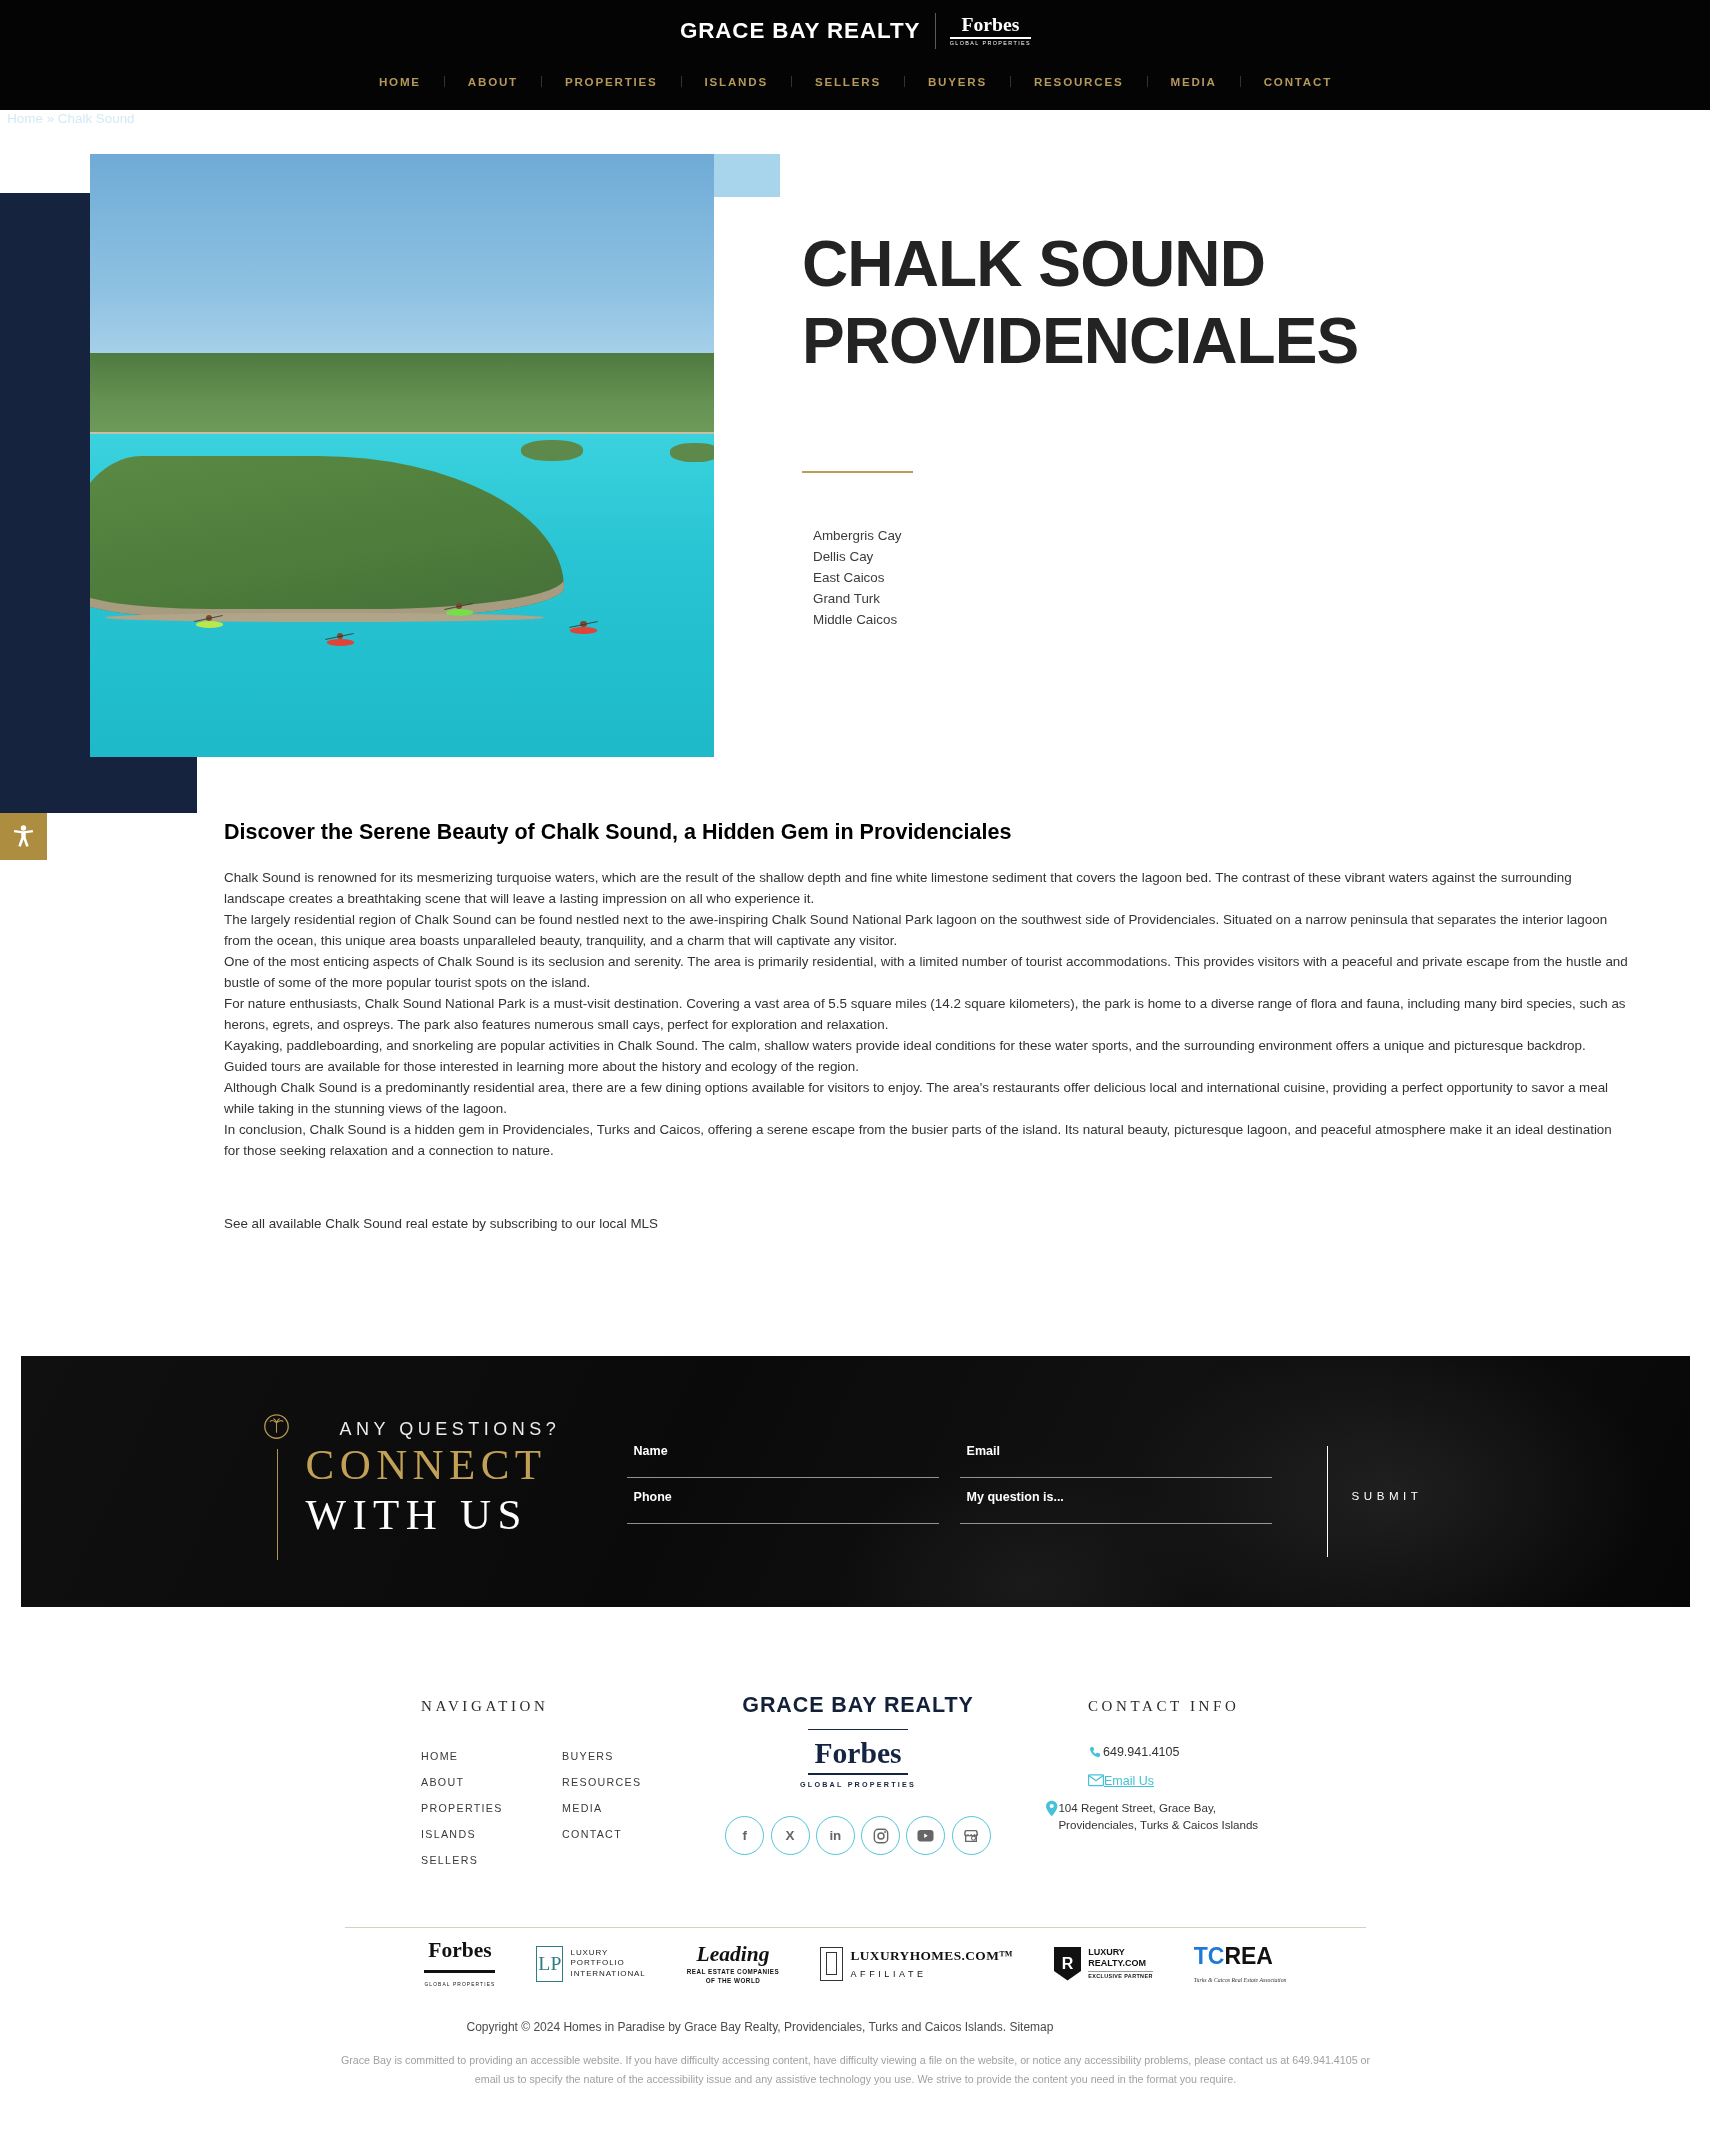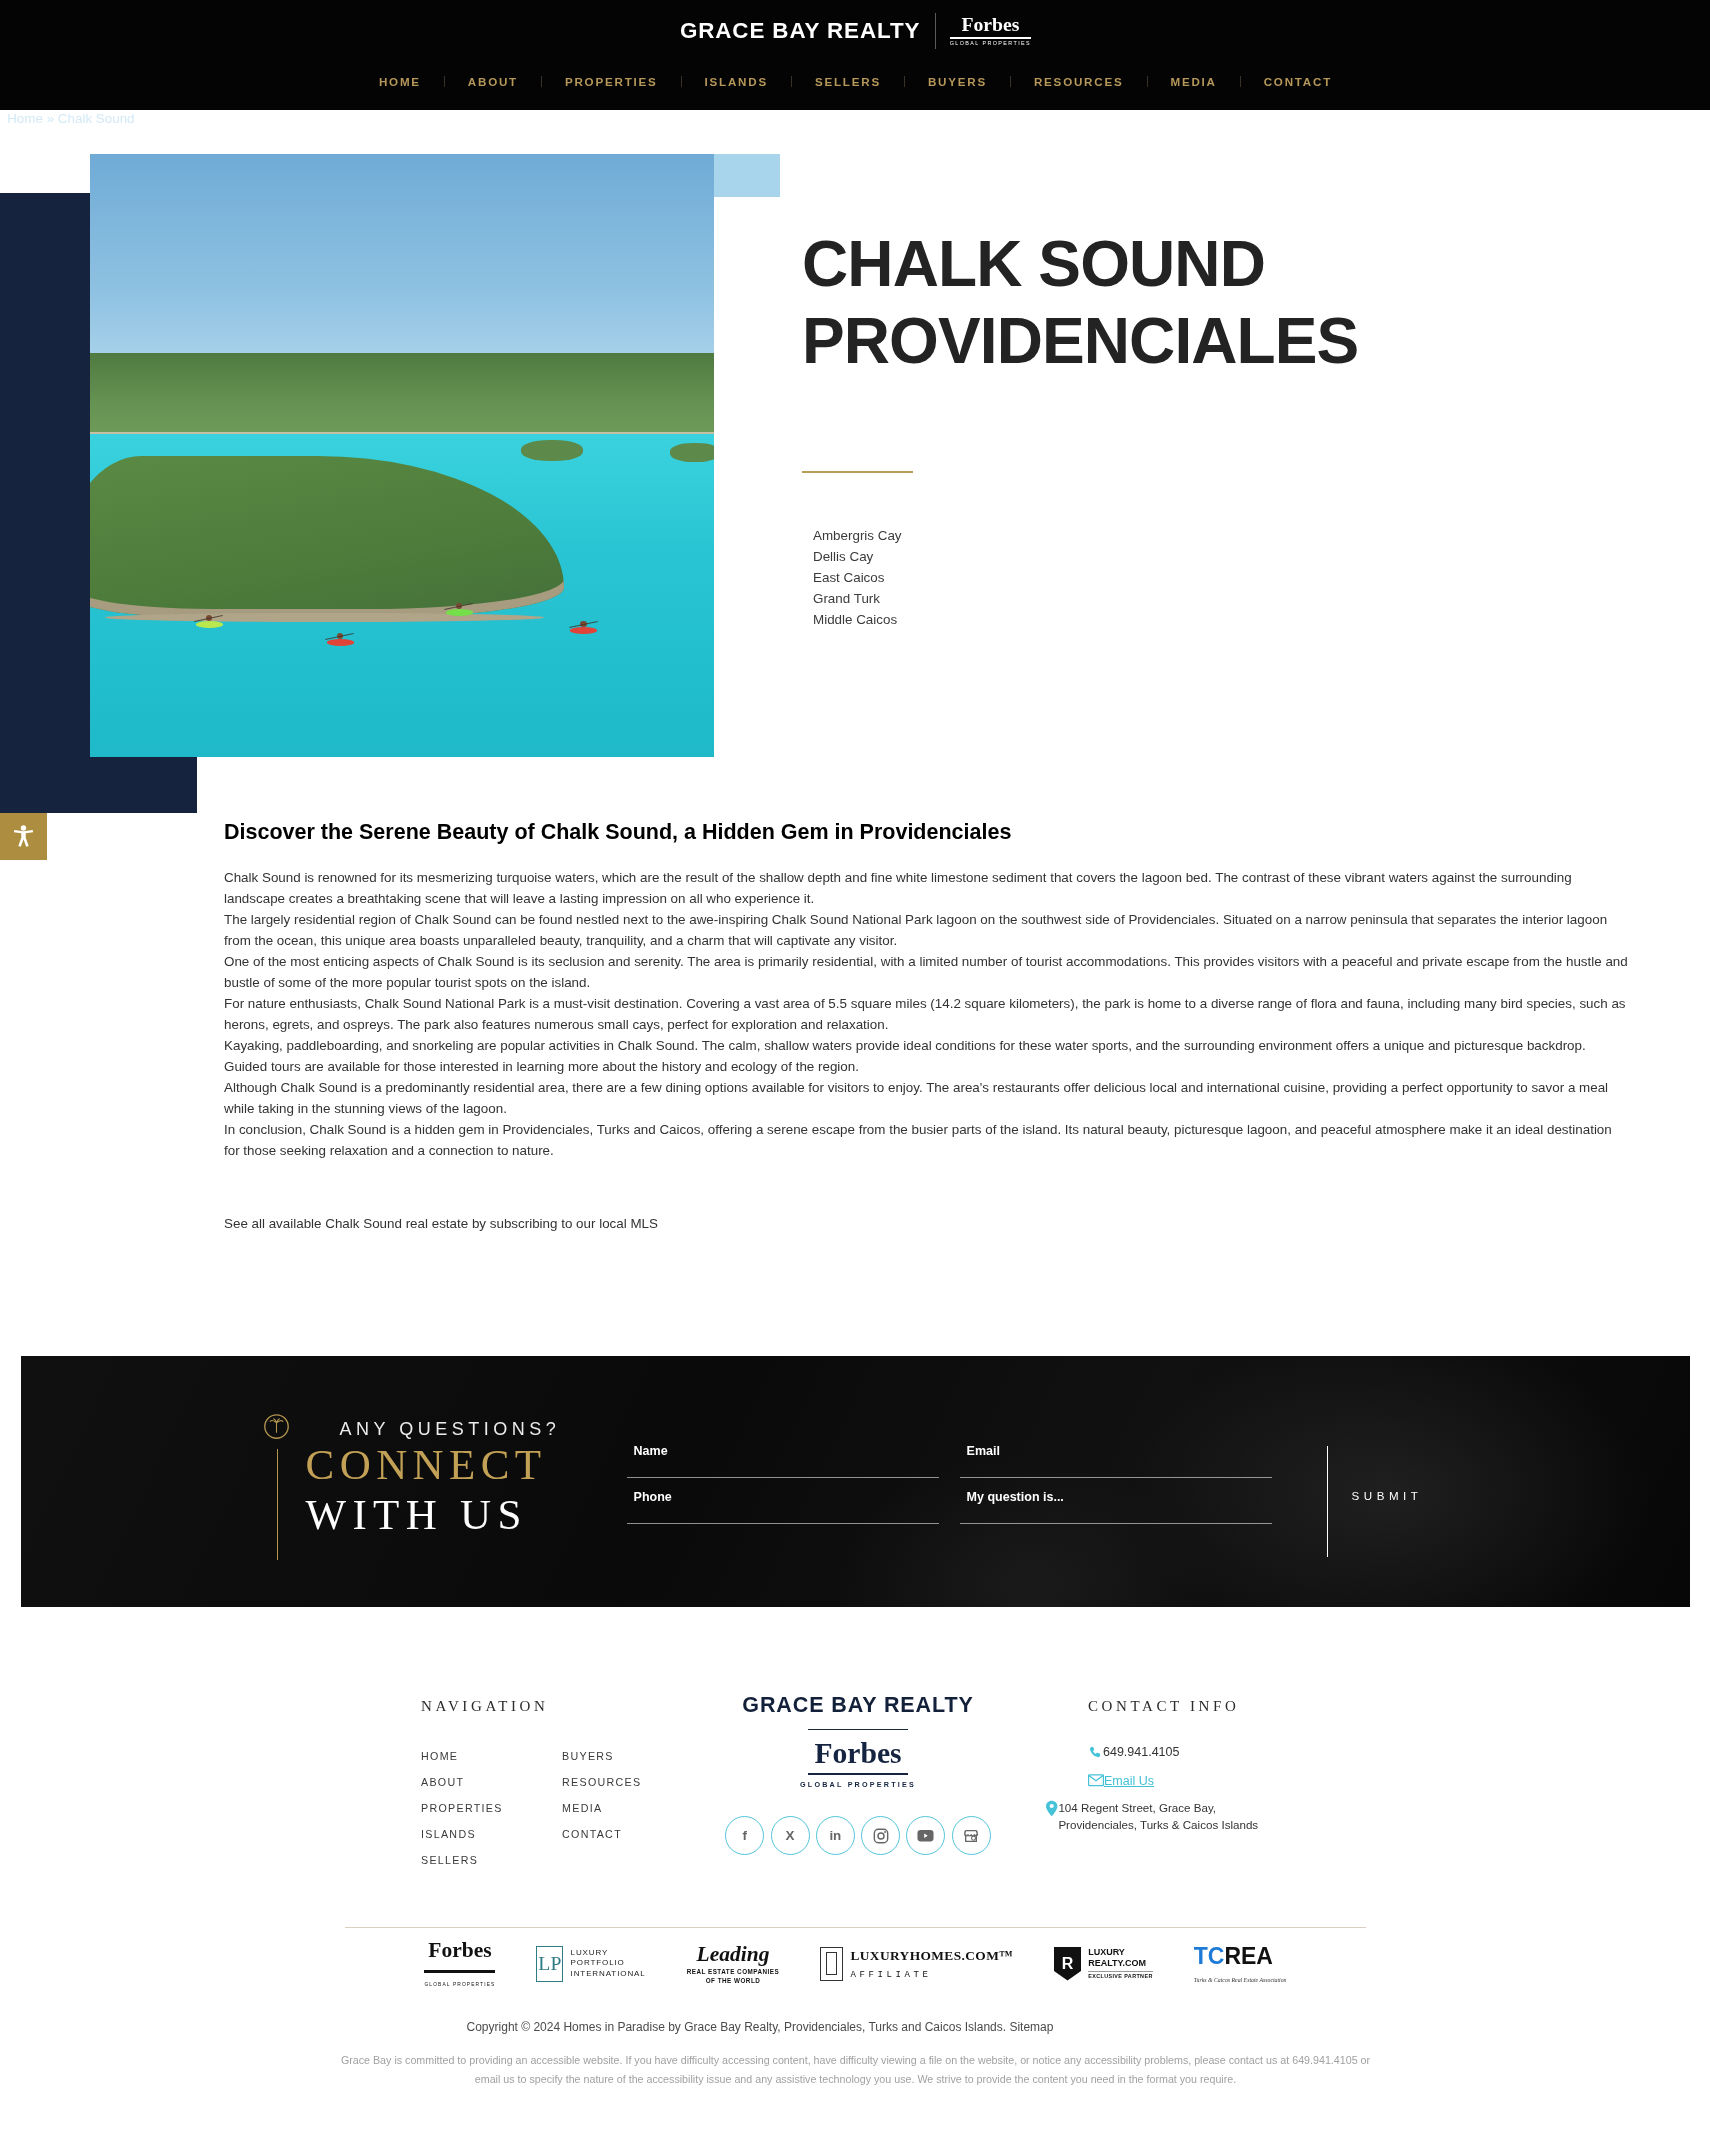--- a/index.html
+++ b/index.html
@@ -114,21 +114,21 @@
   .lg-forbes .b { width:100%; height:2.7px; background:#111; margin:1.8px 0; }
   .lg-forbes .s { font-size:4.9px; letter-spacing:1.1px; }
   .lp-mark { width:27px; height:36px; border:1.8px solid #2e7d86; color:#2e7d86; font-family:"Liberation Serif", serif;
              font-size:19.7px; display:flex; align-items:center; justify-content:center; }
   .lp-text { font-size:8px; letter-spacing:0.9px; line-height:1.3; color:#222; }
   .lead-script { font-family:"Liberation Serif", serif; font-style:italic; font-weight:700; font-size:21.5px; }
   .lead-sub { font-size:6.3px; font-weight:700; letter-spacing:0.5px; text-align:center; line-height:1.4; }
   .door-mark { width:23px; height:34px; border:1.8px solid #333; display:flex; align-items:center; justify-content:center; }
   .door-mark i { display:block; width:10.7px; height:23px; border:1.3px solid #333; }
   .lh-name { font-family:"Liberation Serif", serif; font-size:13.4px; letter-spacing:0.4px; font-weight:700; }
-  .lh-sub { font-family:Liberation Mono, monospace; font-size:9px; letter-spacing:3.6px; text-align:right; }
+  .lh-sub { font-family:Liberation Sans, sans-serif; font-size:9px; letter-spacing:3.6px; text-align:right; }
   .shield { width:27px; height:34px; background:#111; color:#fff; font-weight:700; font-size:16px;
             display:flex; align-items:center; justify-content:center; clip-path:polygon(0 0,100% 0,100% 72%,50% 100%,0 72%); }
   .lr-text { font-size:9px; font-weight:700; line-height:1.25; }
   .lr-text .xp { font-size:5.4px; letter-spacing:0.4px; border-top:0.9px solid #999; margin-top:1.8px; padding-top:0.9px; }
   .tcrea-row { display:flex; flex-direction:column; align-items:flex-start; }
   .tcrea-word { font-size:23px; font-weight:800; line-height:1; letter-spacing:0; }
   .tcrea-word .tc { color:#1d7ad6; } .tcrea-word .rea { color:#111; }
   .tcrea-tag { font-family:"Liberation Serif", serif; font-style:italic; font-size:5.8px; color:#333; margin-top:1.8px; }
 
   .copyright { position:absolute; left:0; top:2020px; width:1520px; text-align:center; font-size:12px; color:#4b4b4b; }

